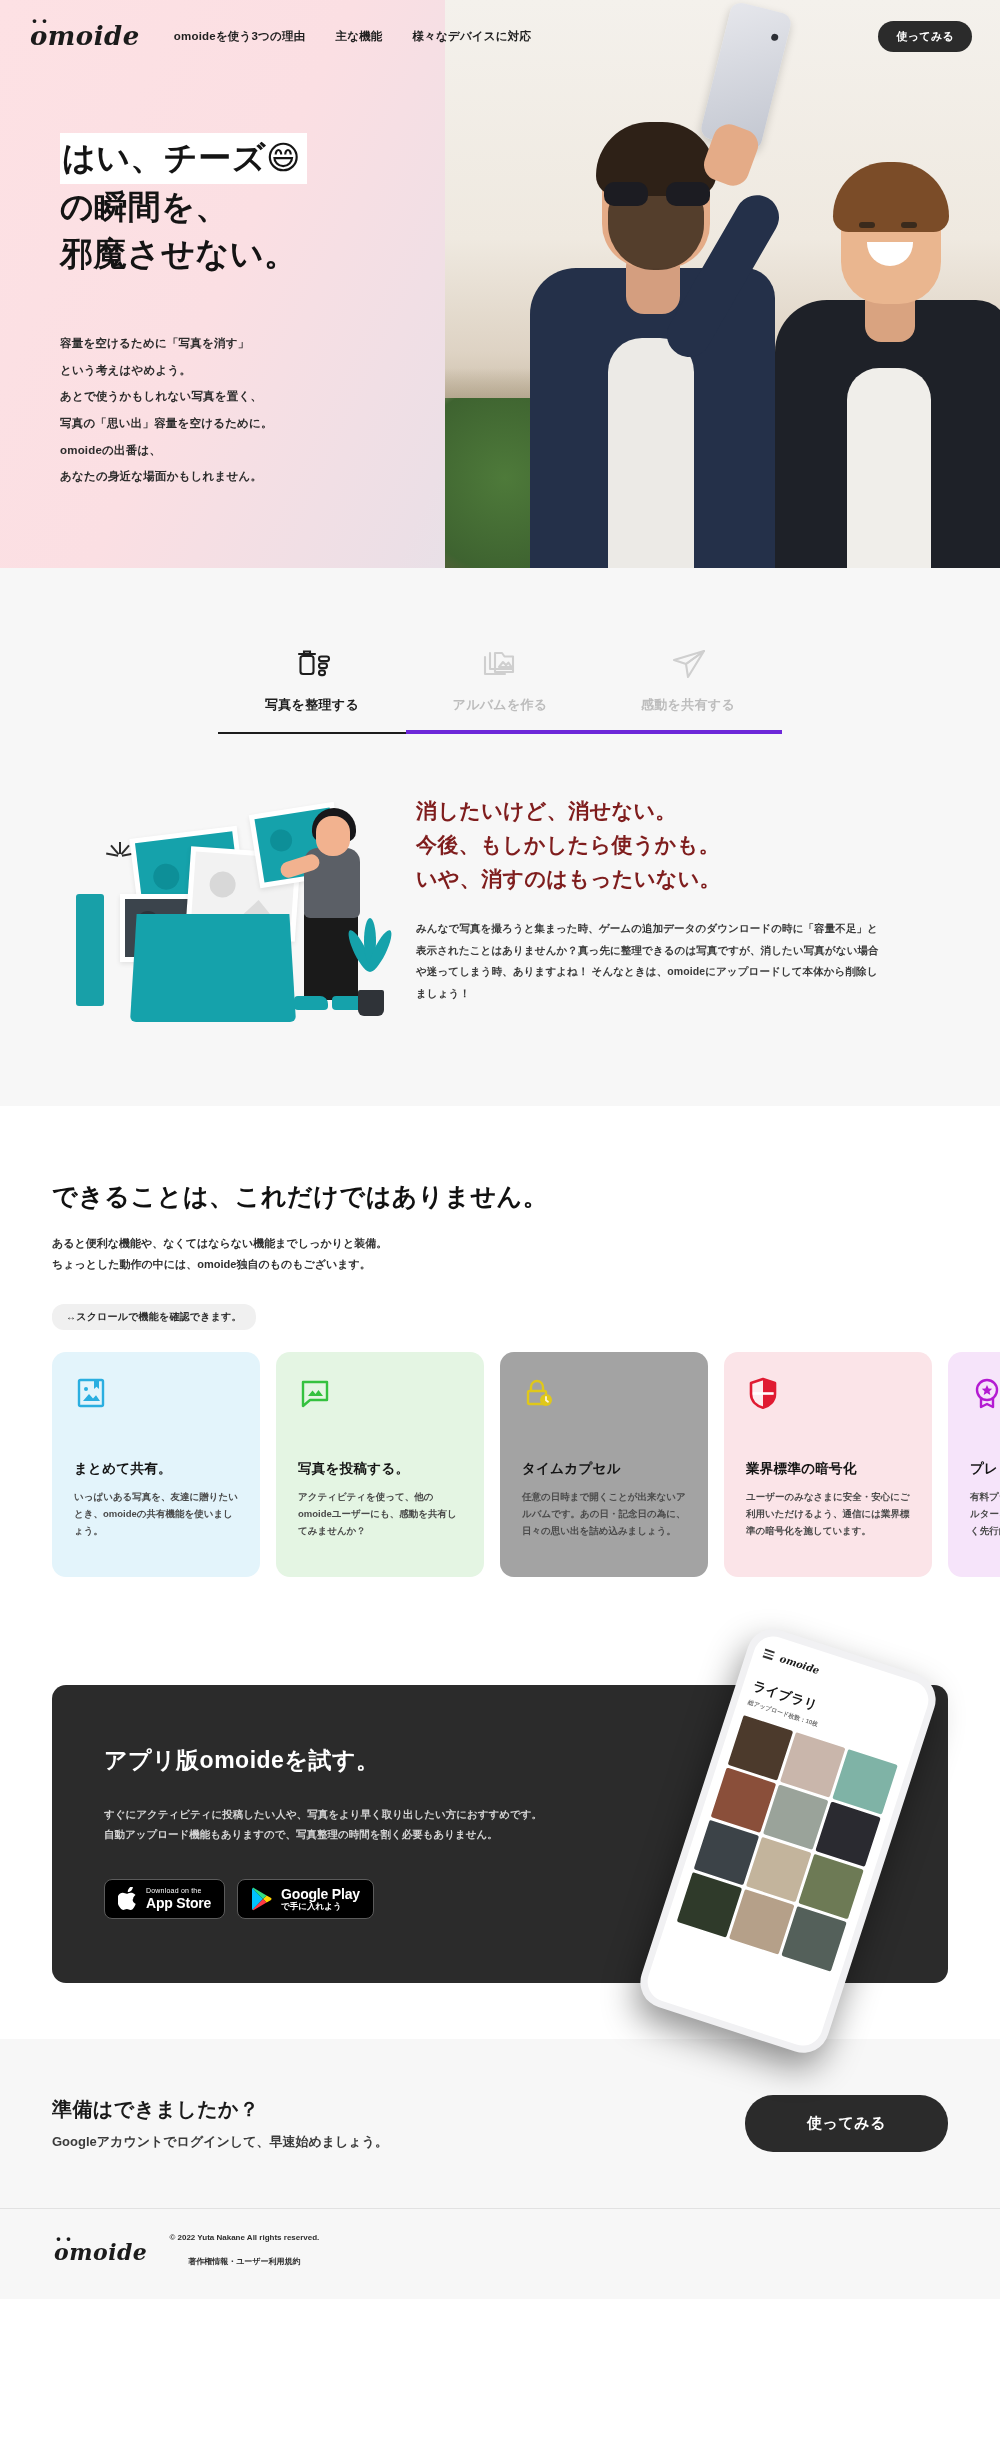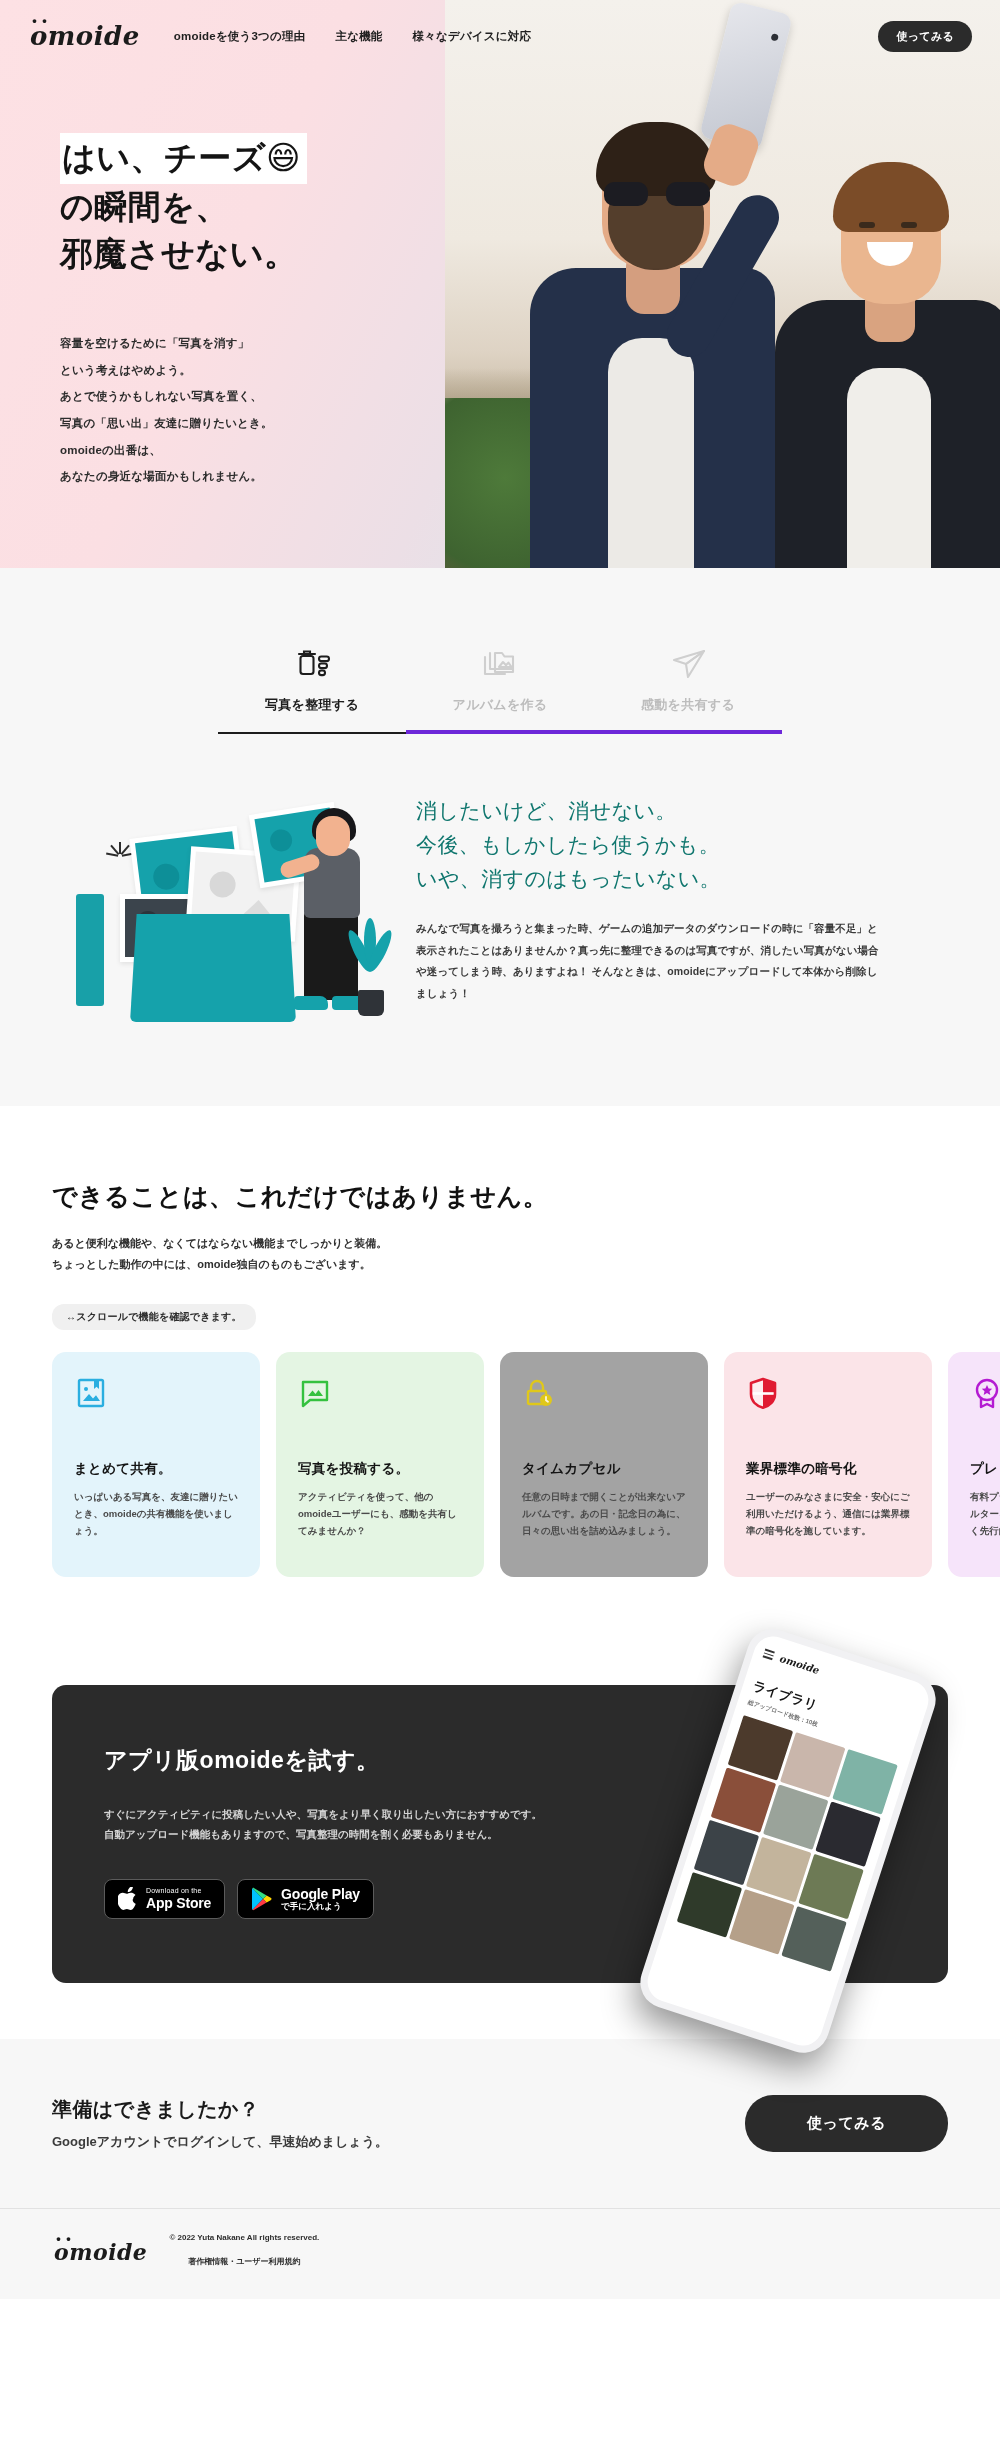--- a/index.html
+++ b/index.html
@@ -178,21 +178,21 @@
   .tab.active .lbl { color:#1d1d1d; }
 
   
   .fblock {
     background:#f7f7f7; display:flex; align-items:flex-start;
     padding:52px 52px 80px; gap:34px;
   }
   .fillu { width:330px; flex:none; position:relative; height:240px; }
   .fcopy { flex:1; padding-top:8px; }
   .fcopy h2 {
-    font-size:21px; font-weight:400; line-height:1.62; letter-spacing:.4px; color:#0f766e;
+    font-size:21px; font-weight:700; line-height:1.62; letter-spacing:.4px; color:#7f1d1d;
   }
   .fcopy p {
     margin-top:22px; font-size:10.5px; font-weight:700;
     line-height:2.05; color:#3a3a3a; letter-spacing:.1px; max-width:470px;
   }
 
   
   .ill-folder-back { position:absolute; left:24px; top:108px; width:28px; height:112px; background:#18a0a8; border-radius:3px; }
   .ill-photo { position:absolute; background:#fff; box-shadow:0 2px 5px rgba(0,0,0,.09); padding:5px; }
   .ill-photo .inner { width:100%; height:100%; position:relative; overflow:hidden; }
@@ -374,21 +374,21 @@
     <div class="hero-copy">
       <div class="h1"><span class="hl">はい、チーズ😄</span></div>
       <div class="h1">の瞬間を、</div>
       <div class="h1">邪魔させない。</div>
     </div>
 
     <div class="hero-sub">
       <div>容量を空けるために「写真を消す」</div>
       <div>という考えはやめよう。</div>
       <div>あとで使うかもしれない写真を置く、</div>
-      <div>写真の「思い出」友達に贈りたいとき。</div>
+      <div>写真の「思い出」容量を空けるために。</div>
       <div>omoideの出番は、</div>
       <div>あなたの身近な場面かもしれません。</div>
     </div>
   </section>
 
   <section class="tabs-section">
     <div class="tabs">
 
       <div class="tab active">
         <div class="ico">

